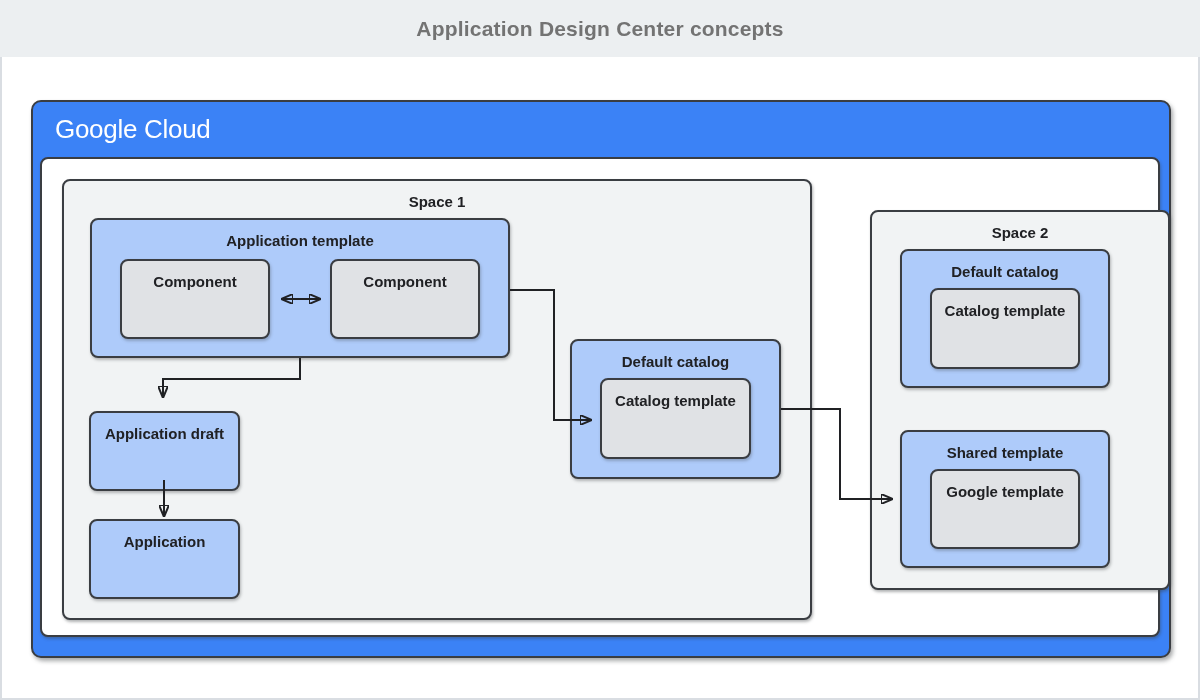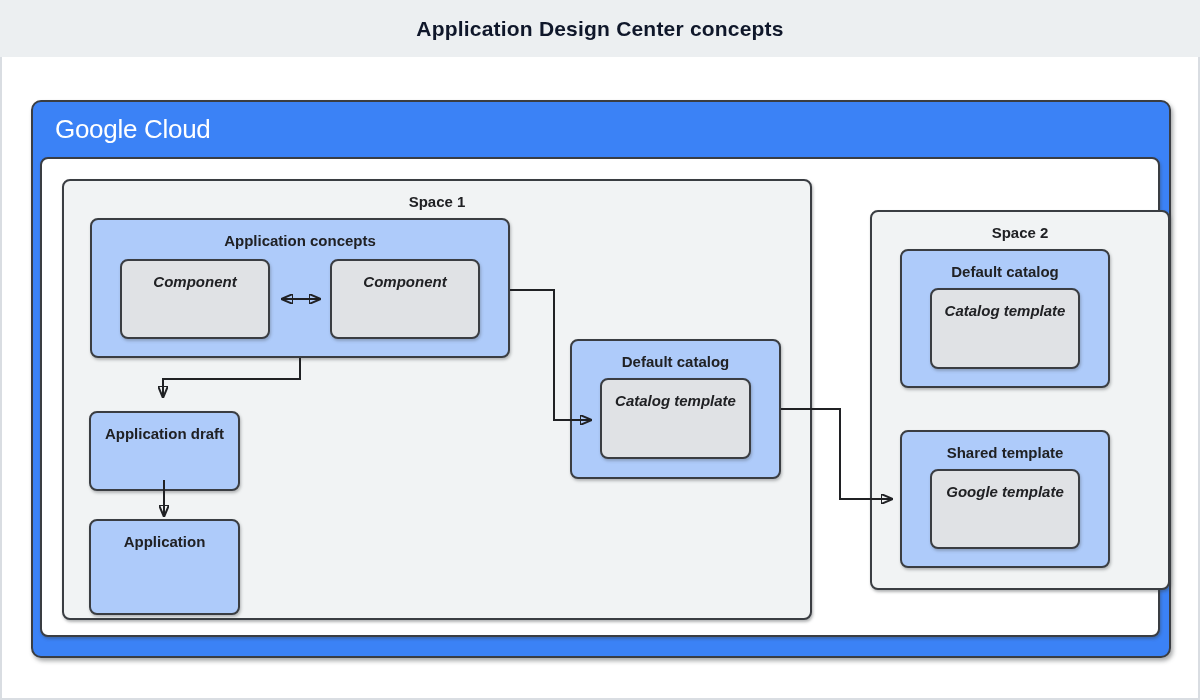--- a/index.html
+++ b/index.html
@@ -7,49 +7,49 @@
     position:relative;width:1200px;height:700px;overflow:hidden;
     background:#ffffff;
     box-shadow:inset 0 0 0 2px #d9dde2;
     font-family:"Liberation Sans","DejaVu Sans",sans-serif;
     color:#202124;
   }
   .header{
     position:absolute;left:0;top:0;width:1200px;height:57px;
     background:#eceff1;display:flex;align-items:center;justify-content:center;
   }
-  .header h1{margin:0;font-size:21px;font-weight:700;color:#0f172a;letter-spacing:.2px;}
+  .header h1{margin:0;font-size:21px;font-weight:700;color:#737373;letter-spacing:.2px;}
   .b{position:absolute;box-sizing:border-box;border:2px solid #3a3d42;}
   .frame{
     left:31px;top:100px;width:1140px;height:558px;border-radius:10px;
     background:#3b82f6;box-shadow:2px 3px 4px rgba(60,64,67,.45);
   }
   .logo{
     position:absolute;left:22px;top:0;height:55px;display:flex;align-items:center;
     color:#ffffff;font-size:26px;letter-spacing:-0.3px;
   }
   .logo .brand{font-weight:500;margin-right:7px;}
   .logo .product{font-weight:400;}
   .white-box{
     left:7px;top:55px;width:1120px;height:480px;border-radius:8px;
     background:#ffffff;box-shadow:1px 2px 3px rgba(60,64,67,.4);padding-left:28px;
   }
   .well{background:#f1f3f4;border-radius:8px;box-shadow:1px 2px 3px rgba(60,64,67,.4);}
   .blue{background:#aecbfa;border-radius:8px;box-shadow:1px 2px 3px rgba(60,64,67,.35);}
-  .gray{background:#e0e2e5;border-radius:8px;box-shadow:1px 2px 3px rgba(60,64,67,.3);font-style:italic;}
+  .gray{background:#e0e2e5;border-radius:8px;box-shadow:1px 2px 3px rgba(60,64,67,.3);}
   .lbl{
     display:block;width:100%;text-align:center;padding-top:13px;
     font-size:15px;font-weight:700;line-height:16px;color:#202124;
   }
   .space1{left:20px;top:20px;width:750px;height:441px;}
   .app-template{left:26px;top:37px;width:420px;height:140px;}
   .component1{left:28px;top:39px;width:150px;height:80px;}
   .component2{left:238px;top:39px;width:150px;height:80px;}
   .app-draft{left:25px;top:230px;width:151px;height:80px;}
-  .application{left:25px;top:338px;width:151px;height:96px;}
+  .application{left:25px;top:338px;width:151px;height:80px;}
   .default-catalog-1{left:506px;top:158px;width:211px;height:140px;}
   .catalog-template-1{left:28px;top:37px;width:151px;height:81px;}
   .space2{left:828px;top:51px;width:300px;height:380px;}
   .default-catalog-2{left:28px;top:37px;width:210px;height:139px;}
   .catalog-template-2{left:28px;top:37px;width:150px;height:81px;}
   .shared-catalog{left:28px;top:218px;width:210px;height:138px;}
   .shared-template{left:28px;top:37px;width:150px;height:80px;}
   svg.connectors{position:absolute;left:0;top:0;width:1200px;height:700px;pointer-events:none;}
   svg.connectors path{stroke:#202124;stroke-width:2;fill:none;}
 </style>
@@ -67,21 +67,21 @@
       <span class="brand">Google</span>
       <span class="product">Cloud</span>
     </div>
 
     <div class="b white-box">
 
       <div class="b well space1">
         <span class="lbl">Space 1</span>
 
         <div class="b blue app-template">
-          <span class="lbl">Application concepts</span>
+          <span class="lbl">Application template</span>
           <div class="b gray component1">
             <span class="lbl">Component</span>
           </div>
           <div class="b gray component2">
             <span class="lbl">Component</span>
           </div>
         </div>
 
         <div class="b blue app-draft">
           <span class="lbl">Application draft</span>

